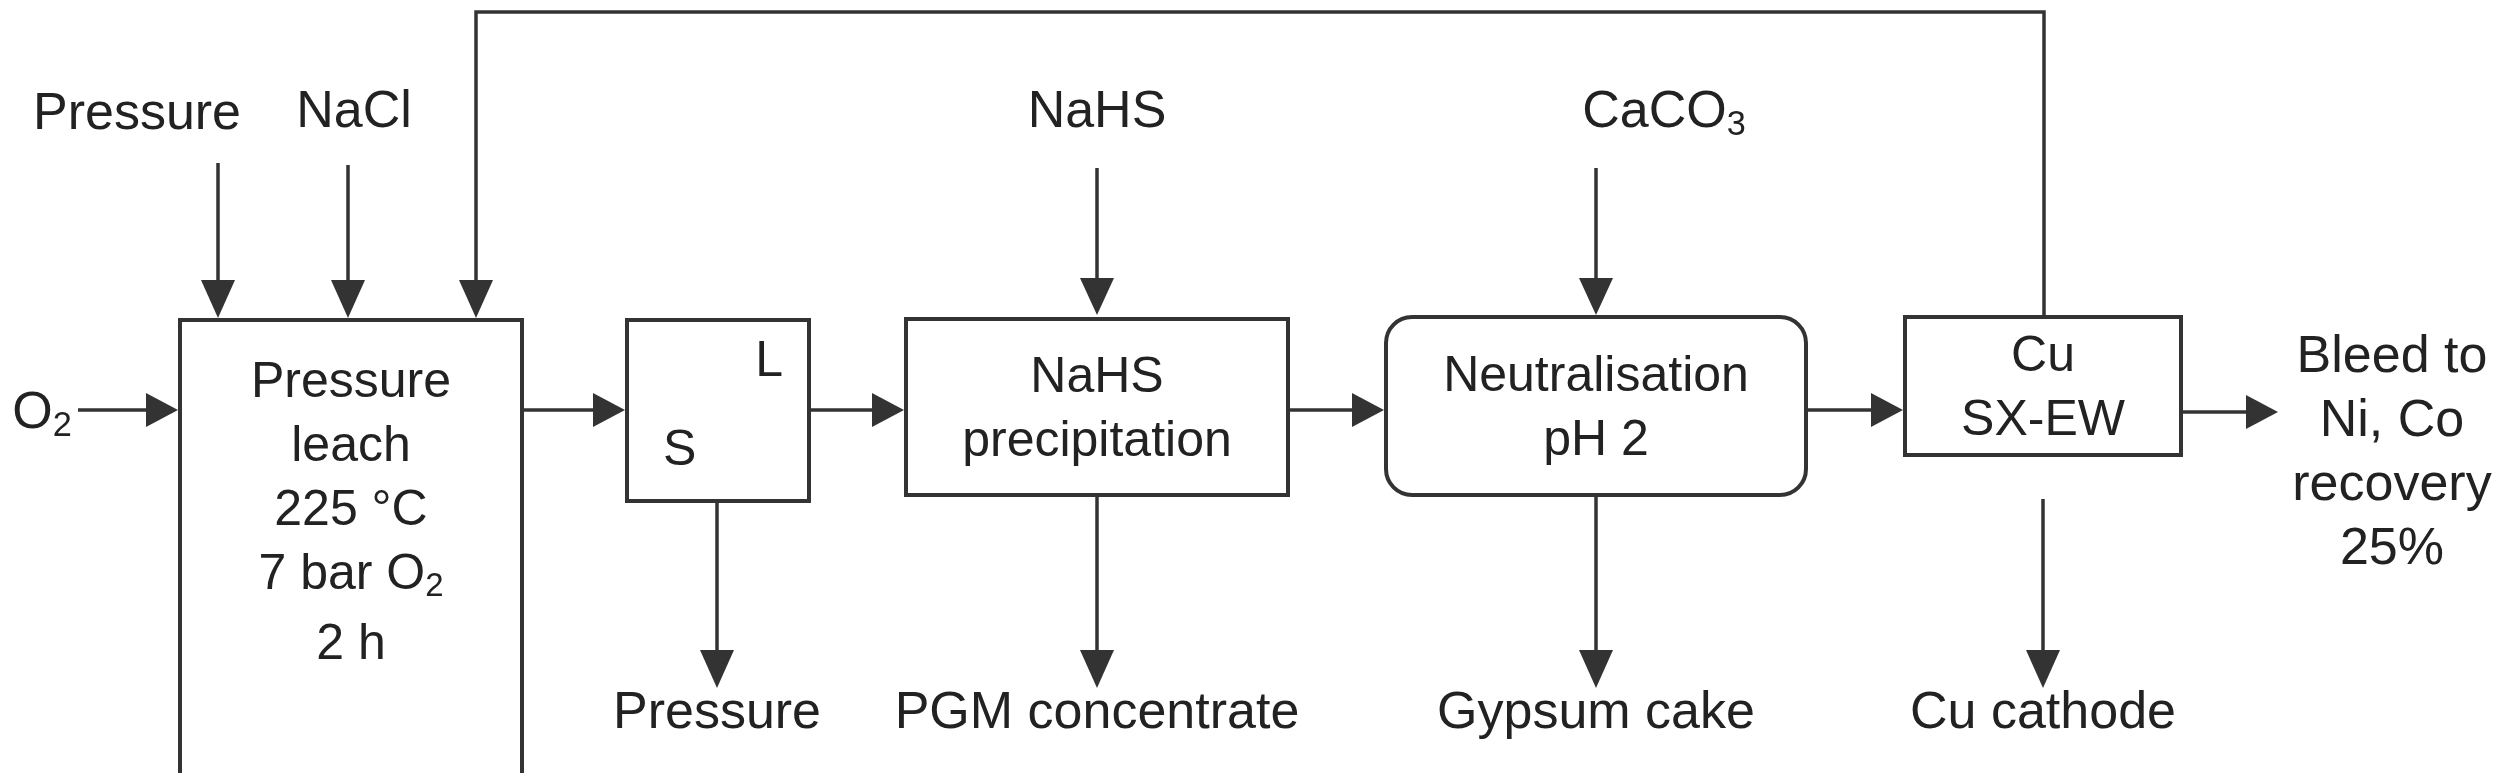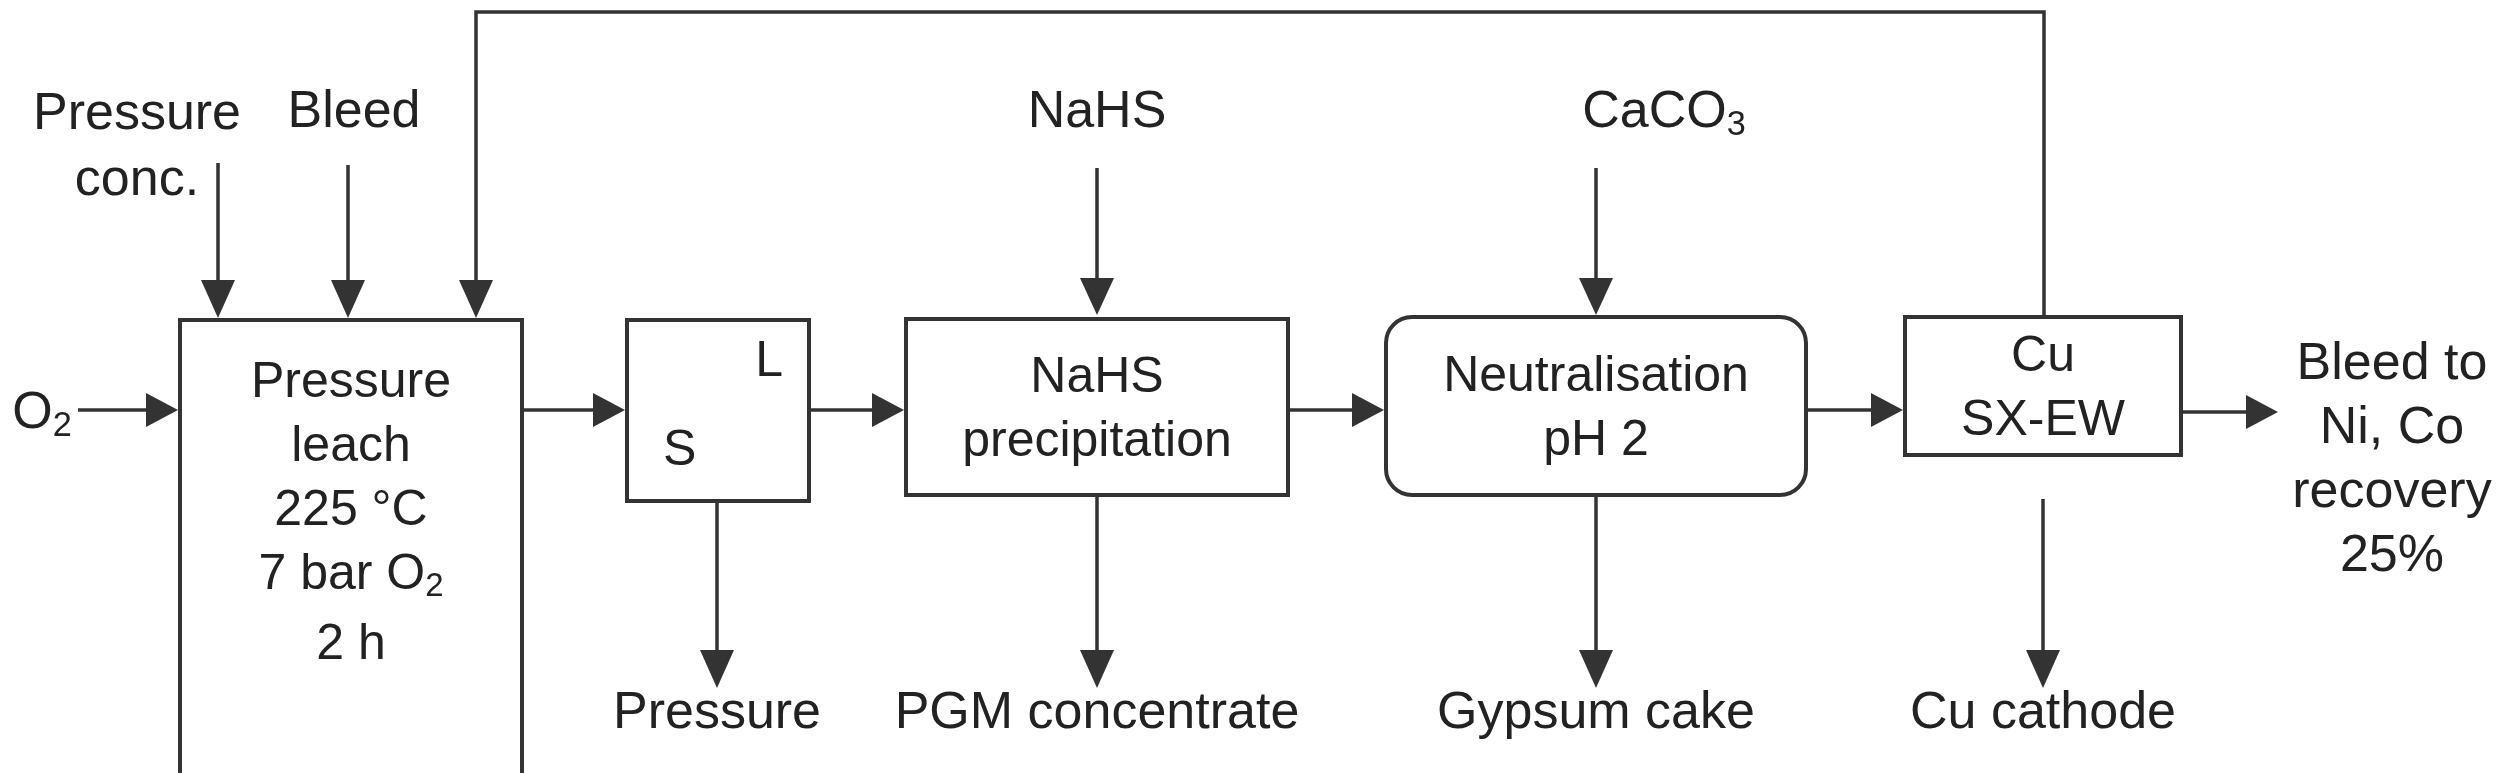--- a/index.html
+++ b/index.html
@@ -172,39 +172,38 @@
     <div>pH 2</div>
   </div>
 
   <div class="pbox" style="left:1903px; top:315px; width:280px; height:142px;">
     <div>Cu</div>
     <div>SX-EW</div>
   </div>
 
   <div class="label" style="left:137px; top:78px;">
     <div>Pressure</div>
-    <div>conc.</div>
-  </div>
-
-  <div class="label" style="left:354px; top:76px;">Bleed</div>
+  </div>
+
+  <div class="label" style="left:354px; top:76px;">NaCl</div>
 
   <div class="label" style="left:42px; top:377px;"><span>O</span><span class="sub">2</span></div>
 
   <div class="label" style="left:1097px; top:76px;">NaHS</div>
 
   <div class="label" style="left:1664px; top:76px;"><span>CaCO</span><span class="sub">3</span></div>
 
   <div class="label" style="left:717px; top:677px;">Pressure</div>
 
   <div class="label" style="left:1097px; top:677px;">PGM concentrate</div>
 
   <div class="label" style="left:1596px; top:677px;">Gypsum cake</div>
 
   <div class="label" style="left:2043px; top:677px;">Cu cathode</div>
 
-  <div class="label" style="left:2392px; top:329px; line-height:64px;">
+  <div class="label" style="left:2392px; top:322px; line-height:64px;">
     <div>Bleed to</div>
     <div>Ni, Co</div>
     <div>recovery</div>
     <div>25%</div>
   </div>
 
 </div>
 
 </body></html>

